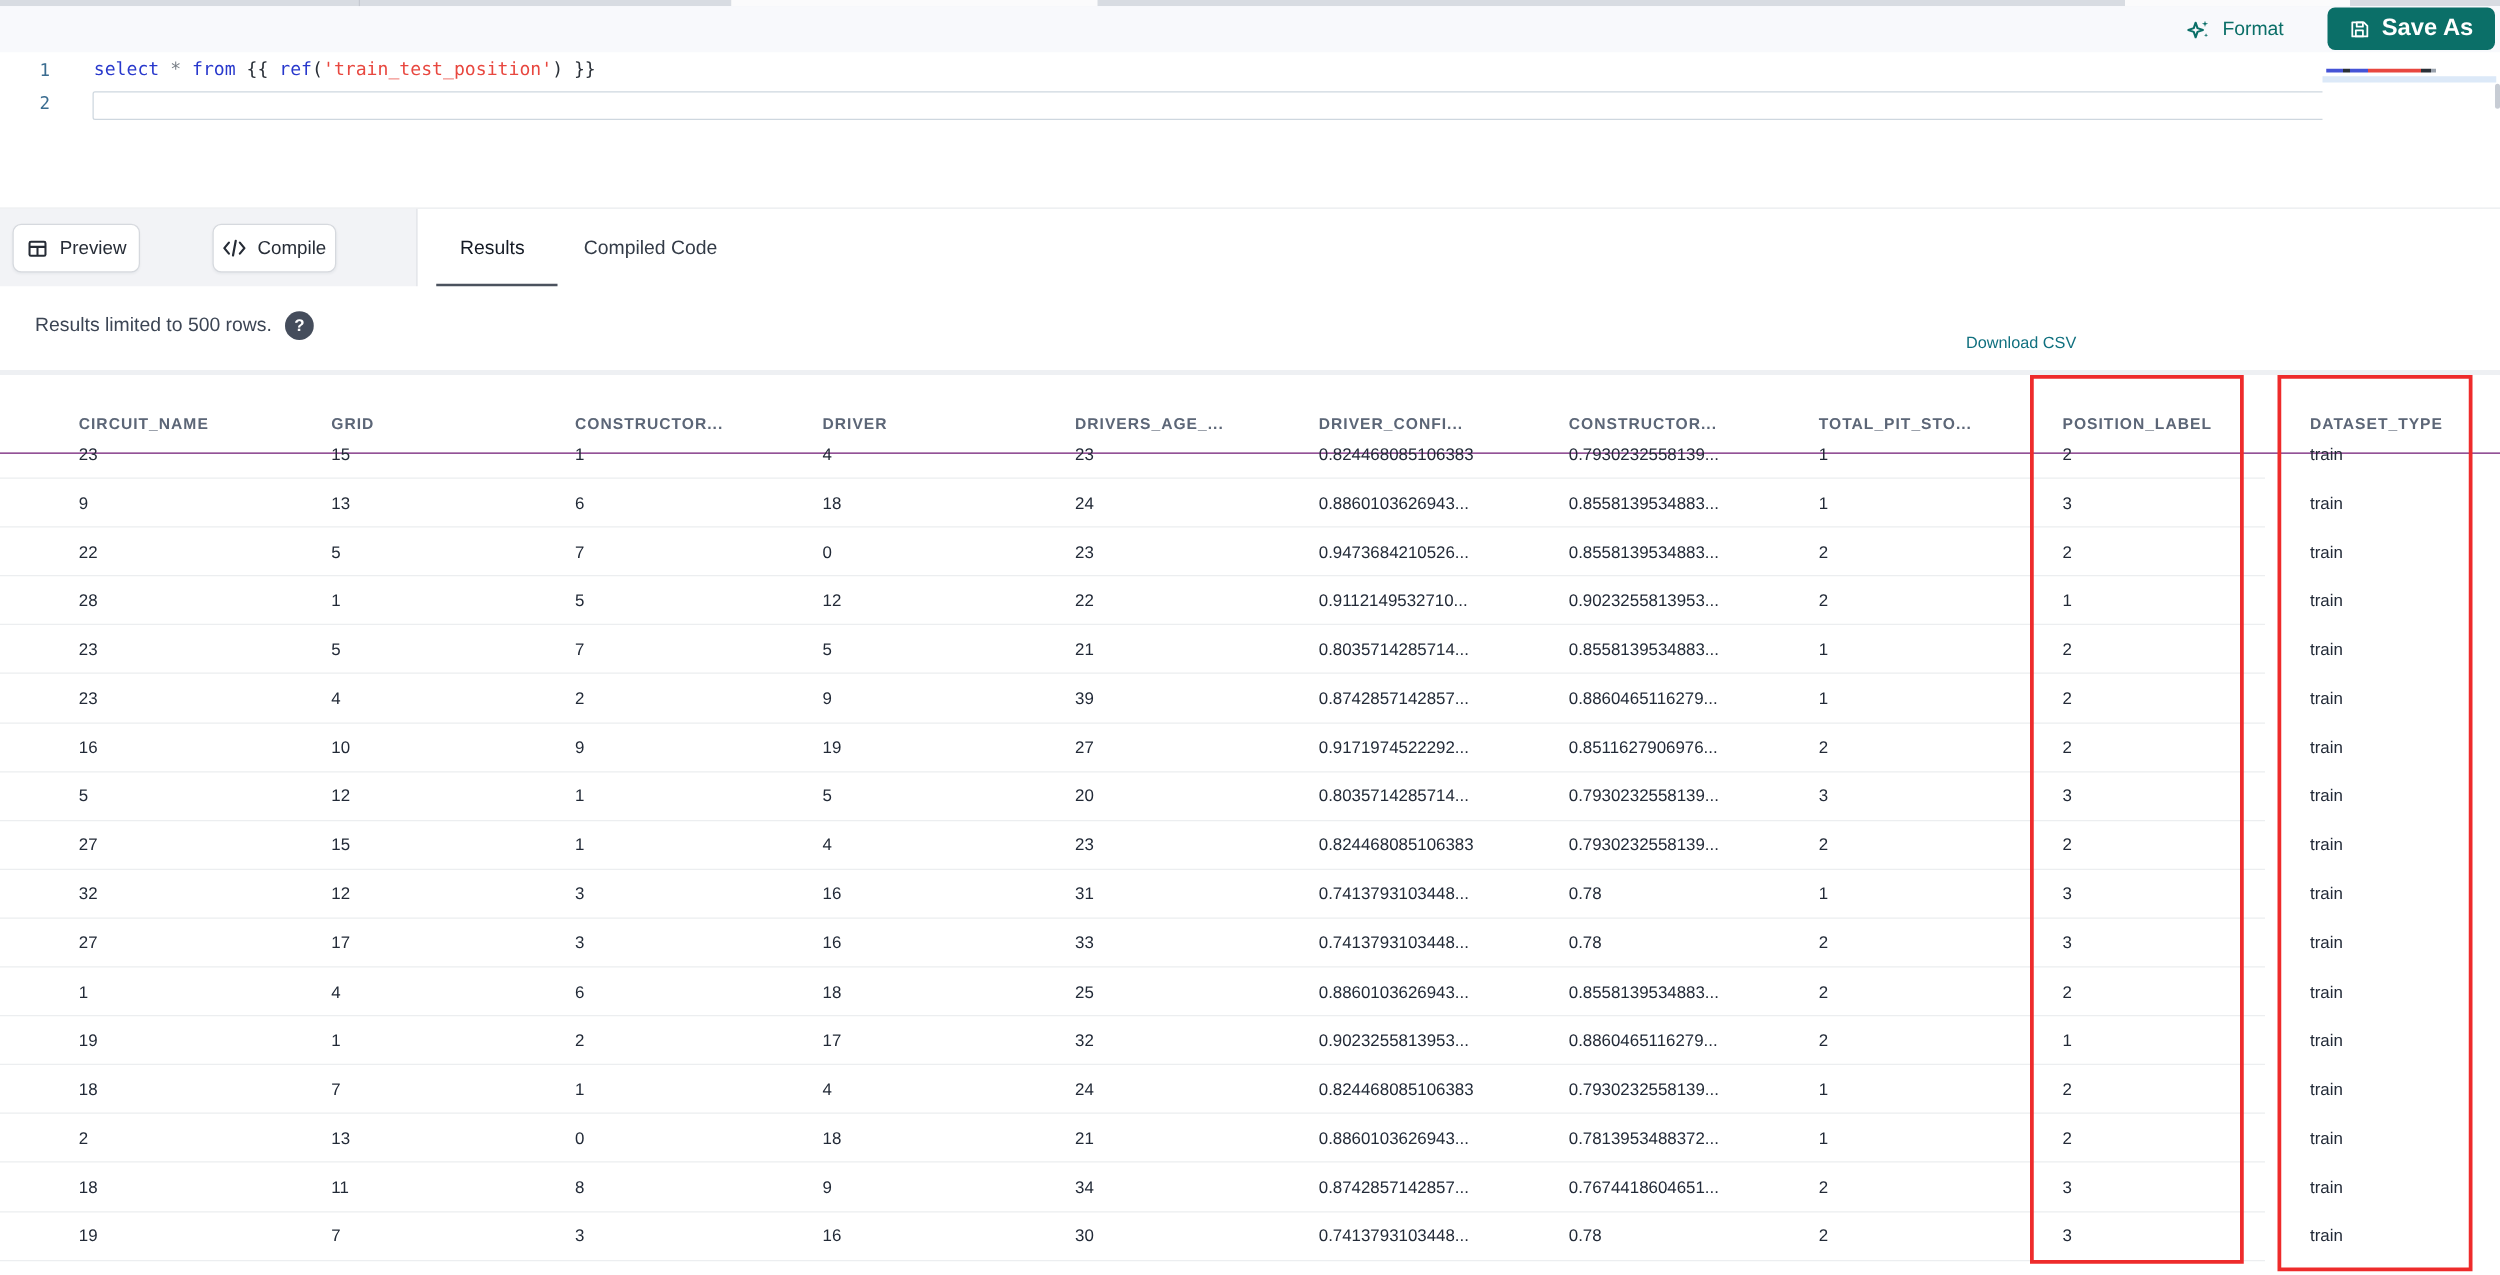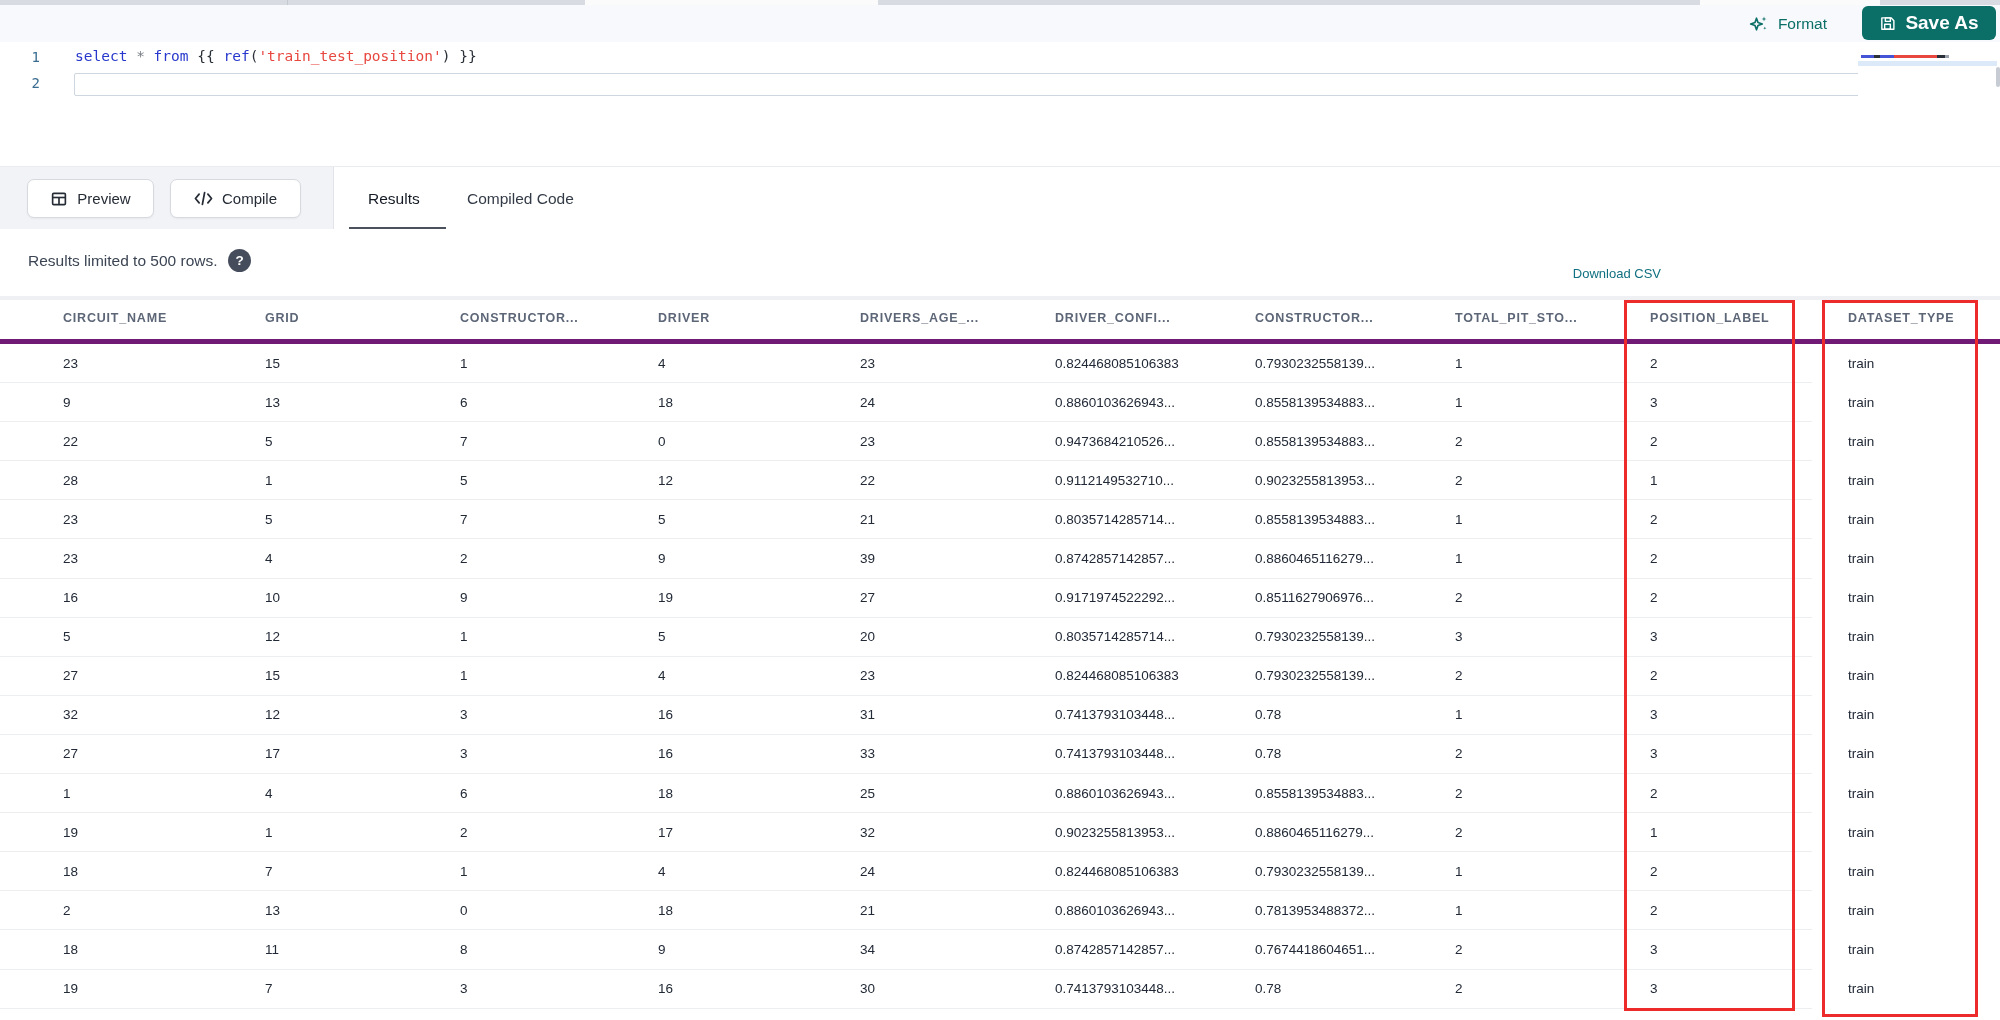--- a/index.html
+++ b/index.html
@@ -40,40 +40,40 @@
     background:linear-gradient(90deg,#4553d6 0 13px,#2a3038 13px 19px,#4553d6 19px 33px,#e8473f 33px 76px,#2a3038 76px 84px,#9aa2ad 84px 88px,transparent 88px);}
   .mm-hl{position:absolute;left:0;top:9px;width:139px;height:5px;background:#dce9f8;}
   .vscroll{position:absolute;left:1996px;top:25px;width:4px;height:20px;background:#c7ccd4;border-radius:2px;}
 
   
   .rtoolbar{position:absolute;left:0;top:166px;width:2000px;height:63px;background:#ffffff;border-top:1px solid #e9ebee;box-sizing:border-box;}
   .left-actions{position:absolute;left:0;top:0;width:334px;height:63px;background:#f2f3f6;border-right:1px solid #e1e3e8;box-sizing:border-box;}
   .btn{position:absolute;top:12px;height:39px;background:#ffffff;border:1px solid #d6d9de;border-radius:7px;
     display:flex;align-items:center;justify-content:center;gap:9px;font-size:15px;font-weight:500;color:#262c36;
     box-shadow:0 1px 2px rgba(20,30,50,0.05);cursor:pointer;box-sizing:border-box;}
-  .btn-preview{left:27px;width:127px;}
-  .btn-compile{left:170px;width:131px;}
+  .btn-preview{left:10px;width:102px;}
+  .btn-compile{left:170px;width:99px;}
   .tab{position:absolute;top:0;height:63px;display:flex;align-items:center;font-size:15.5px;cursor:pointer;}
   .tab-results{left:368px;color:#141a24;font-weight:500;}
   .tab-compiled{left:467px;color:#333b47;}
   .tab-underline{position:absolute;left:349px;top:60px;width:97px;height:3px;background:#4b525e;}
 
   
   .rinfo{position:absolute;left:0;top:229px;width:1668px;height:67px;background:#ffffff;}
   .limit{position:absolute;left:28px;top:23px;font-size:15.5px;color:#3c4554;}
   .help{position:absolute;left:228px;top:20px;width:23px;height:23px;border-radius:50%;background:#454d5c;color:#ffffff;
     font-size:13.5px;font-weight:bold;display:flex;align-items:center;justify-content:center;cursor:pointer;}
   .download{position:absolute;right:7px;top:23px;font-size:13px;color:#10707f;cursor:pointer;margin-top:14px;}
 
   
   .tablewrap{position:absolute;left:0;top:296px;width:2000px;height:724px;background:#ffffff;}
   .topband{position:absolute;left:0;top:0;width:2000px;height:4px;background:#eef0f3;}
   .thead,.trow{display:grid;grid-template-columns:202px 195px 198px 202px 195px 200px 200px 195px 198px 1fr;
     padding-left:63px;align-items:center;box-sizing:border-box;}
-  .thead{position:absolute;left:0;top:0;width:2000px;height:48px;border-bottom:5px solid #701a75;}
+  .thead{position:absolute;left:0;top:19px;width:2000px;height:48px;border-bottom:1px solid #701a75;}
   .hcell{font-size:12.5px;font-weight:bold;color:#5c6677;letter-spacing:0.8px;}
   .tbody{position:absolute;left:0;top:48px;width:2000px;}
   .trow{width:1812px;height:39.1px;border-bottom:1px solid #eceef0;}
   .tcell{font-size:13.5px;color:#222a37;}
 
   
   .redbox{position:absolute;border:3px solid #ee2b2b;box-sizing:border-box;z-index:5;background:transparent;}
   .redbox1{left:1624px;top:300px;width:171px;height:711px;}
   .redbox2{left:1822px;top:300px;width:156px;height:717px;}
 

